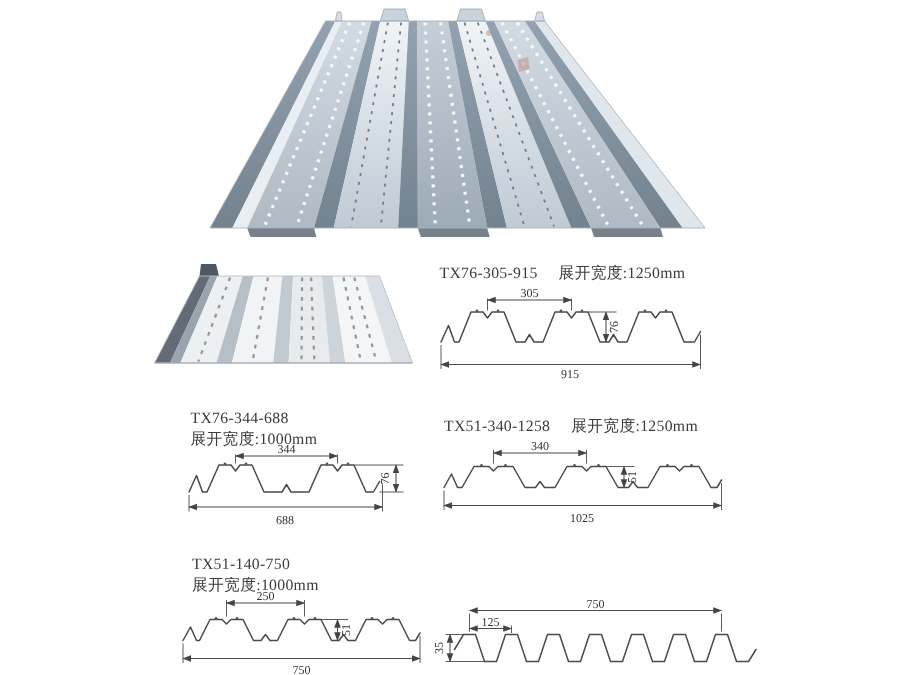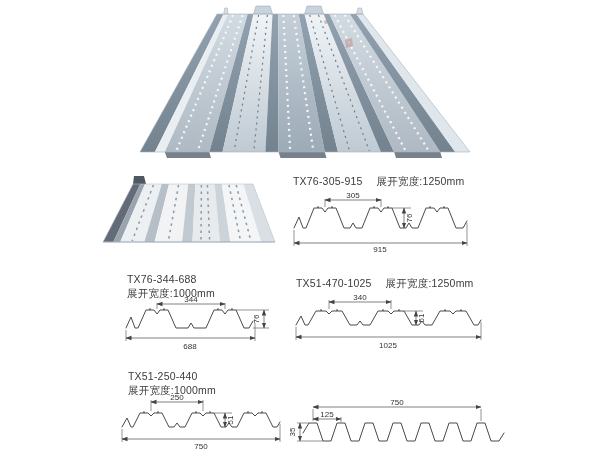--- a/index.html
+++ b/index.html
@@ -1,17 +1,17 @@
 <!DOCTYPE html>
 <html><head>
 <meta charset="utf-8">
 <style>
   html,body{margin:0;padding:0;background:#ffffff;}
   .canvas{position:relative;width:600px;height:450px;background:#ffffff;overflow:hidden;
-          font-family:Liberation Sans, sans-serif;}
+          font-family:Liberation Serif, serif;}
   .canvas svg{position:absolute;overflow:visible;}
   .dtitle{position:absolute;font-size:10.5px;color:#3b3b3b;white-space:nowrap;letter-spacing:.2px;}
   .dtitle .gap{margin-left:14px;}
   .dtitle.two-line span{display:block;line-height:13.5px;}
   .pl{fill:none;stroke:#4a4a4a;stroke-width:1;stroke-linejoin:round;stroke-linecap:round;}
   .dim{stroke:#4a4a4a;stroke-width:.7;}
   .ext{stroke:#4a4a4a;stroke-width:.6;}
   .dot{fill:#555;}
   text.dimtxt{font-size:8px;fill:#333;}
 </style>
@@ -172,21 +172,21 @@
     </g>
     <g>
       <line class="ext" x1="4" y1="42" x2="4" y2="53"></line>
         <line class="ext" x1="133" y1="35" x2="133" y2="53"></line>
       <line class="dim" x1="4" y1="50" x2="133" y2="50" marker-start="url(#ar2)" marker-end="url(#ar2)"></line>
       <text class="dimtxt" x="68" y="61" text-anchor="middle">688</text>
     </g>
   </svg>
 
   <div class="dtitle" style="left:296px;top:277px;">
-    <span>TX51-470-1025</span><span class="gap">展开宽度:1250mm</span>
+    <span>TX51-340-1258</span><span class="gap">展开宽度:1250mm</span>
   </div>
   <svg style="left:292px;top:292px;" width="200" height="62" viewBox="0 0 200 62">
     <defs>
         <marker id="ar3" markerWidth="6" markerHeight="6" viewBox="0 0 6 6" refX="5.5" refY="3" orient="auto-start-reverse" markerUnits="userSpaceOnUse">
           <path d="M0,.8 6,3 0,5.2z" fill="#444"></path>
         </marker>
       </defs>
     <path class="pl" d="M4,33 l5,-9 l4,9 h3 l8,-14 h10 l3,3 l3,-3 h10 l8,14 h7 l3,-4 l3,4 h7 l8,-14 h10 l3,3 l3,-3 h10 l8,14 h7 l3,-4 l3,4 h7 l8,-14 h10 l3,3 l3,-3 h10 l8,14 h4 l3,-5"></path>
     <g>
       <circle class="dot" cx="29" cy="18.2" r=".9"></circle>
@@ -209,21 +209,21 @@
     </g>
     <g>
       <line class="ext" x1="4" y1="35" x2="4" y2="48"></line>
         <line class="ext" x1="189" y1="30" x2="189" y2="48"></line>
       <line class="dim" x1="4" y1="45" x2="189" y2="45" marker-start="url(#ar3)" marker-end="url(#ar3)"></line>
       <text class="dimtxt" x="96" y="56" text-anchor="middle">1025</text>
     </g>
   </svg>
 
   <div class="dtitle two-line" style="left:128px;top:370px;">
-    <span>TX51-250-440</span>
+    <span>TX51-140-750</span>
     <span>展开宽度:1000mm</span>
   </div>
   <svg style="left:118px;top:392px;" width="170" height="62" viewBox="0 0 170 62">
     <defs>
         <marker id="ar4" markerWidth="6" markerHeight="6" viewBox="0 0 6 6" refX="5.5" refY="3" orient="auto-start-reverse" markerUnits="userSpaceOnUse">
           <path d="M0,.8 6,3 0,5.2z" fill="#444"></path>
         </marker>
       </defs>
     <path class="pl" d="M4,35 l5,-9 l4,9 h2 l7,-14 h8 l3,3 l3,-3 h8 l7,14 h5 l3,-4 l3,4 h5 l7,-14 h8 l3,3 l3,-3 h8 l7,14 h5 l3,-4 l3,4 h5 l7,-14 h8 l3,3 l3,-3 h8 l7,14 h4 l3,-5"></path>
     <g>

